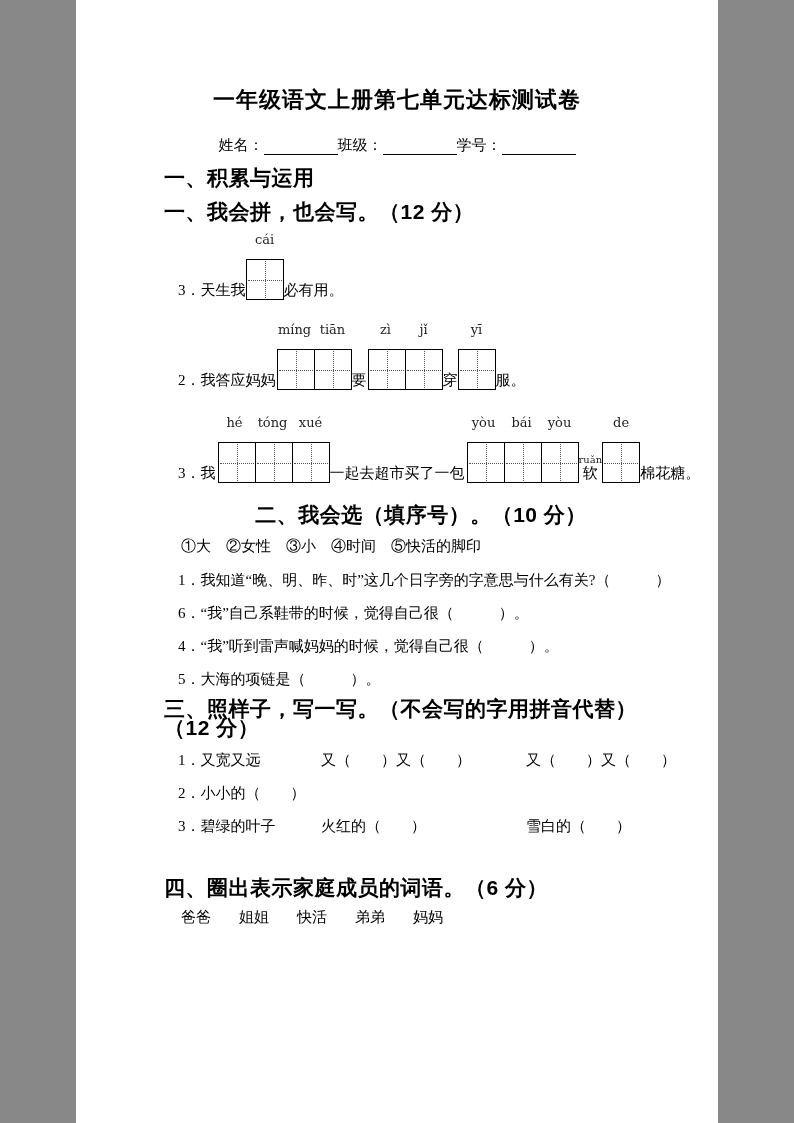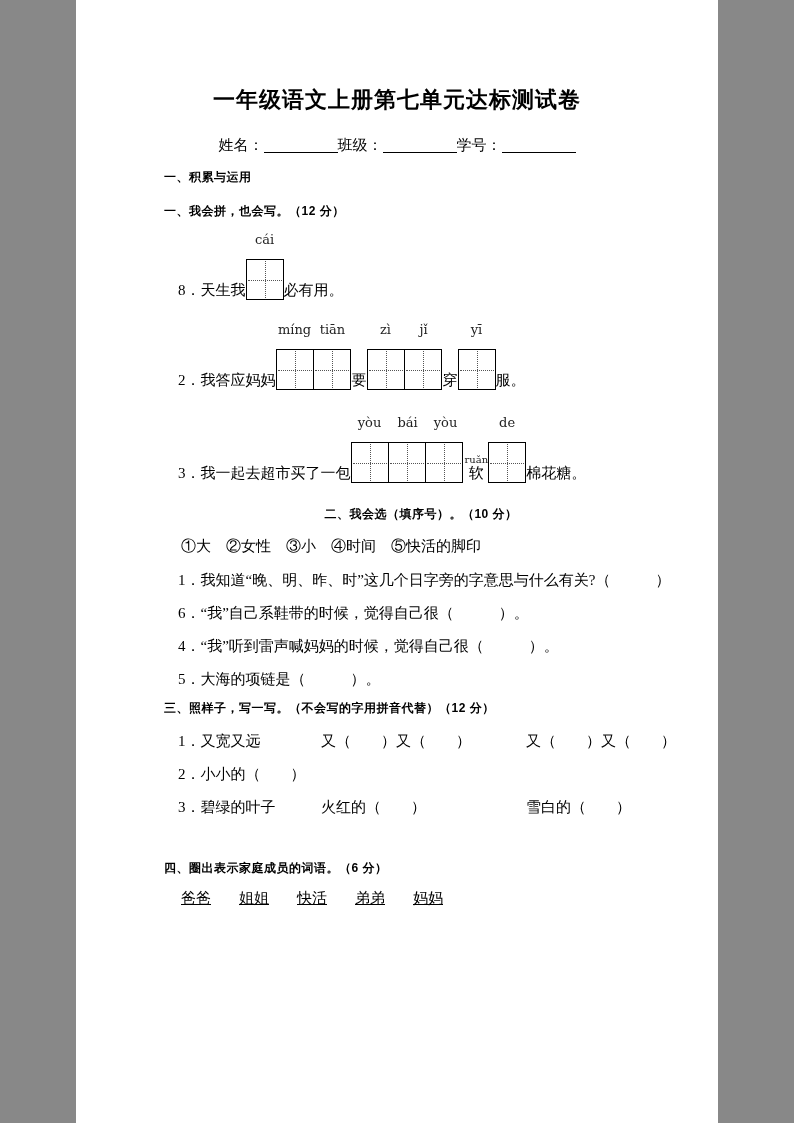--- a/index.html
+++ b/index.html
@@ -11,36 +11,36 @@
     padding:86px 40px 0 88px; overflow:hidden; position:relative;
     margin:0 auto;
   }
   .title {
     text-align:center; font-size:22px; line-height:28px; font-weight:bold;
     font-family:"Liberation Sans","DejaVu Sans",sans-serif;
     letter-spacing:1px; margin-left:-48px;
   }
   .nameline {
     margin-top:22px; margin-left:-48px;
-    display:flex; justify-content:center; align-items:center;
+    display:flex; justify-content:center; align-items:flex-end;
     font-size:15px;
   }
   .blank { display:inline-block; width:74px; height:15px; border-bottom:1px solid #000; }
   .hdr {
     font-weight:bold; font-family:"Liberation Sans","DejaVu Sans",sans-serif;
-    font-size:12px; letter-spacing:0.5px;
+    font-size:21px; letter-spacing:0.5px;
   }
   .mt-part { margin-top:13px; }
   .mt-sec1 { margin-top:15px; }
   .qline { display:flex; align-items:flex-end; padding-left:14px; }
   .q1 { margin-top:11px; }
   .q2 { margin-top:22px; }
   .q3 { margin-top:25px; }
   .txt { white-space:pre; }
-  .wgroup { display:inline-flex; flex-direction:column; align-items:flex-start; }
+  .wgroup { display:inline-flex; flex-direction:column; align-items:flex-end; }
   .pyrow { display:flex; margin-bottom:11px; }
   .py {
     display:inline-block; width:38px; text-align:center;
     font-size:13px; line-height:16px; color:#222;
     font-family:"DejaVu Serif",serif;
   }
   .boxes { display:flex; }
   .tbox {
     width:38px; height:41px; border:1px solid #000; position:relative;
     background:#fff;
@@ -58,21 +58,21 @@
   .softpy { font-size:10px; line-height:9px; color:#222; font-family:"DejaVu Serif",serif; }
   .sec2hdr { margin-top:22px;text-align:center; }
   .opts { margin-top:13px; padding-left:17px; }
   .item { padding-left:14px; margin-top:14px; }
   .item-first { margin-top:15px; }
   .sec3hdr { margin-top:10px; }
   .cols { display:flex; padding-left:14px; margin-top:14px; }
   .c1 { width:143px; }
   .c2 { width:205px; }
   .sec4hdr { margin-top:42px; }
-  .wordrow { padding-left:17px; margin-top:11px; display:flex;text-decoration:underline; }
+  .wordrow { padding-left:17px; margin-top:11px; display:flex; }
   .wordrow2 { margin-top:41px; }
   .word { margin-right:28px; }
 </style>
 </head>
 <body>
 
 <div class="page">
 
   <div class="title">一年级语文上册第七单元达标测试卷</div>
 
@@ -83,21 +83,21 @@
       <span class="blank"></span>
       <span>学号：</span>
       <span class="blank"></span>
   </div>
 
   <div class="hdr mt-part">一、积累与运用</div>
 
   <div class="hdr mt-sec1">一、我会拼，也会写。（12 分）</div>
 
   <div class="qline q1">
-    <span class="txt">8．天生我</span>
+    <span class="txt">3．天生我</span>
     <span class="wgroup">
       <span class="pyrow">
           <span class="py">cái</span>
         </span>
       <span class="boxes">
           <span class="tbox"></span>
         </span>
     </span>
     <span class="txt">必有用。</span>
   </div>
@@ -132,20 +132,32 @@
         </span>
       <span class="boxes">
           <span class="tbox"></span>
         </span>
     </span>
     <span class="txt">服。</span>
   </div>
 
   <div class="qline q3">
     <span class="txt">3．我</span>
+    <span class="wgroup">
+      <span class="pyrow">
+          <span class="py">hé</span>
+          <span class="py">tóng</span>
+          <span class="py">xué</span>
+        </span>
+      <span class="boxes">
+          <span class="tbox"></span>
+          <span class="tbox"></span>
+          <span class="tbox"></span>
+        </span>
+    </span>
     <span class="txt">一起去超市买了一包</span>
     <span class="wgroup">
       <span class="pyrow">
           <span class="py">yòu</span>
           <span class="py">bái</span>
           <span class="py">yòu</span>
         </span>
       <span class="boxes">
           <span class="tbox"></span>
           <span class="tbox"></span>

